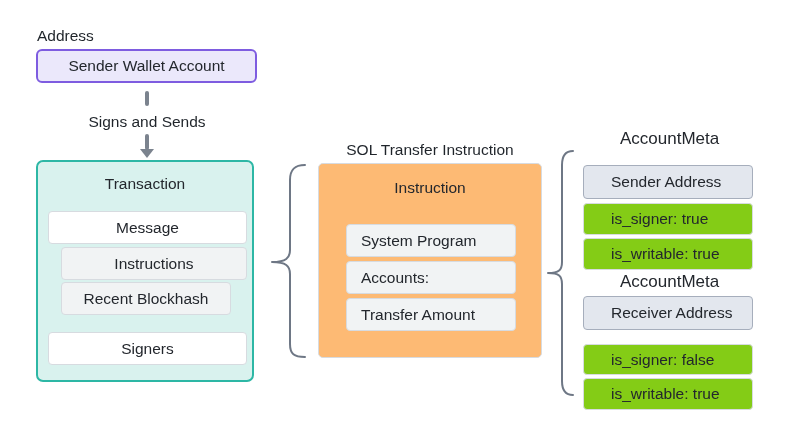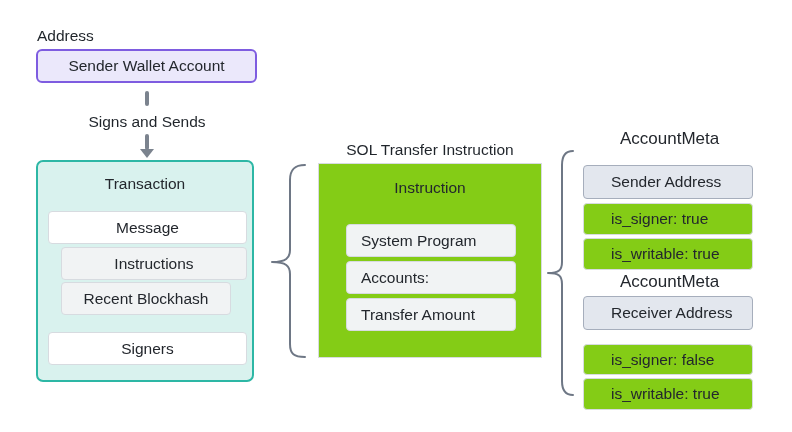--- a/index.html
+++ b/index.html
@@ -89,23 +89,23 @@
     font-size: 15.5px;
   }
   .fill-white { background: #ffffff; }
   .fill-gray  { background: #f1f3f4; }
 
   
   .instr-box {
     position: absolute;
     left: 318px; top: 163px;
     width: 224px; height: 195px;
-    background: #84cc16;
-    border: 1px solid #d7dbe0;
-    border-radius: 0;
+    background: #fdba74;
+    border: 1px solid #d7dbe0;
+    border-radius: 5px;
   }
   .instr-title {
     position: absolute;
     left: 0; top: 15px; width: 100%;
     text-align: center;
     font-size: 15.5px;
   }
   .instr-item {
     position: absolute;
     left: 27px; width: 170px; height: 33px;

